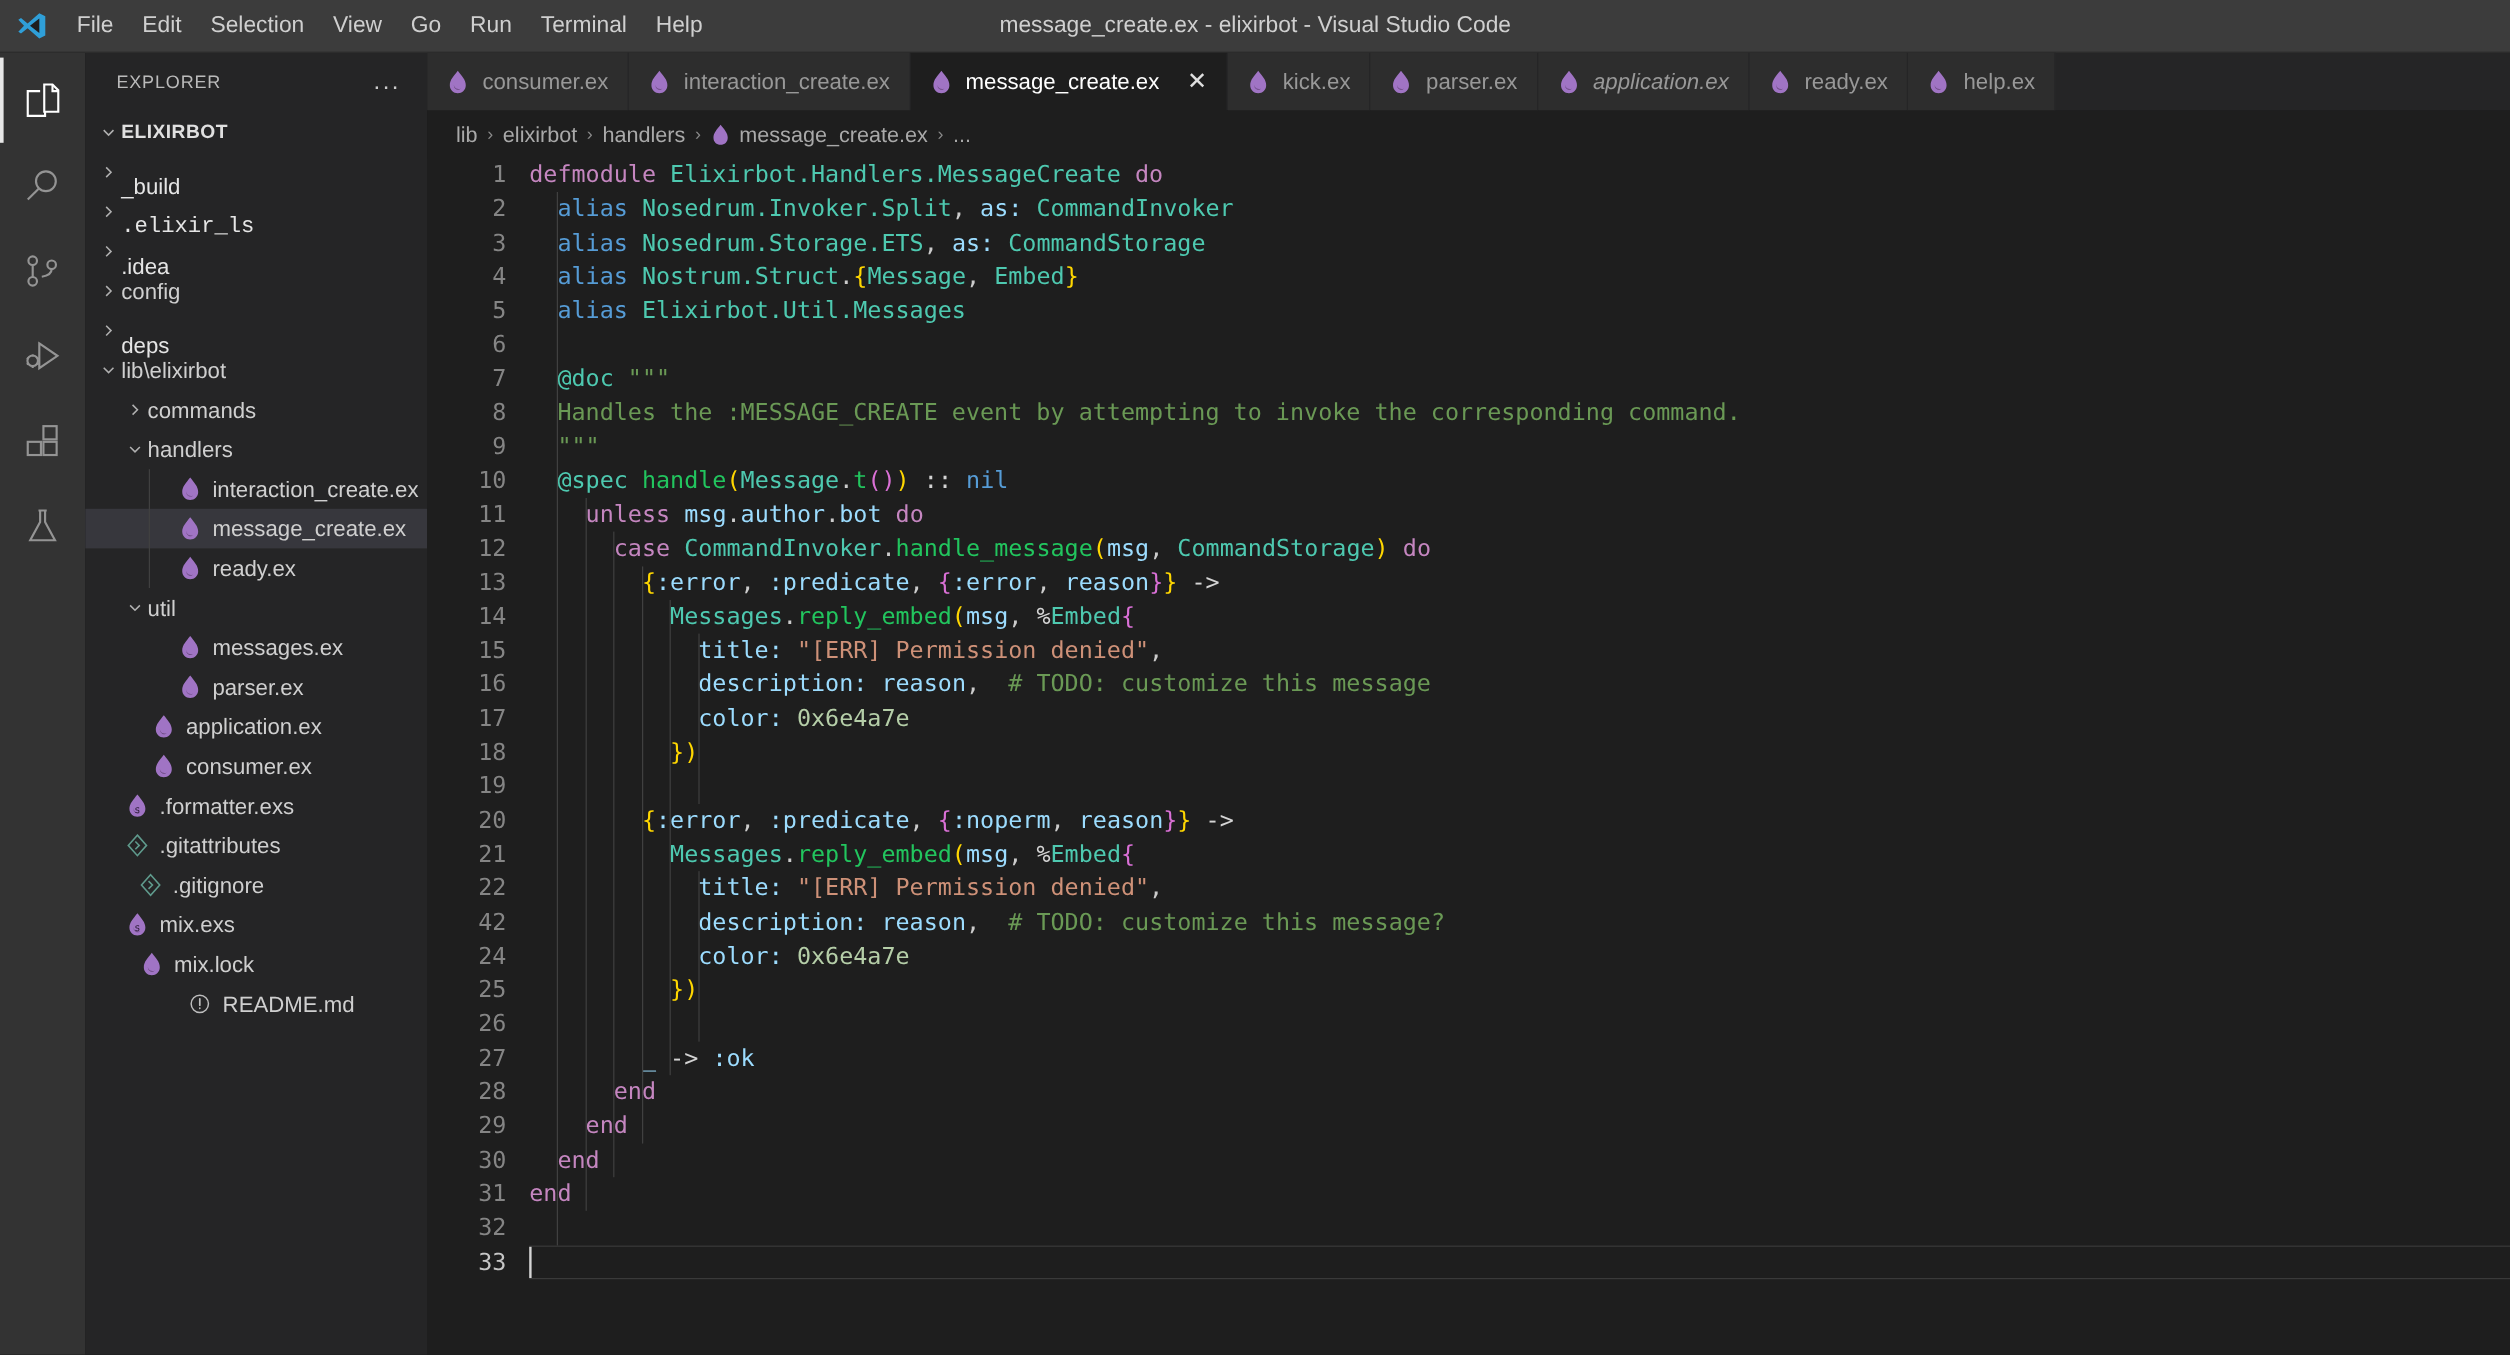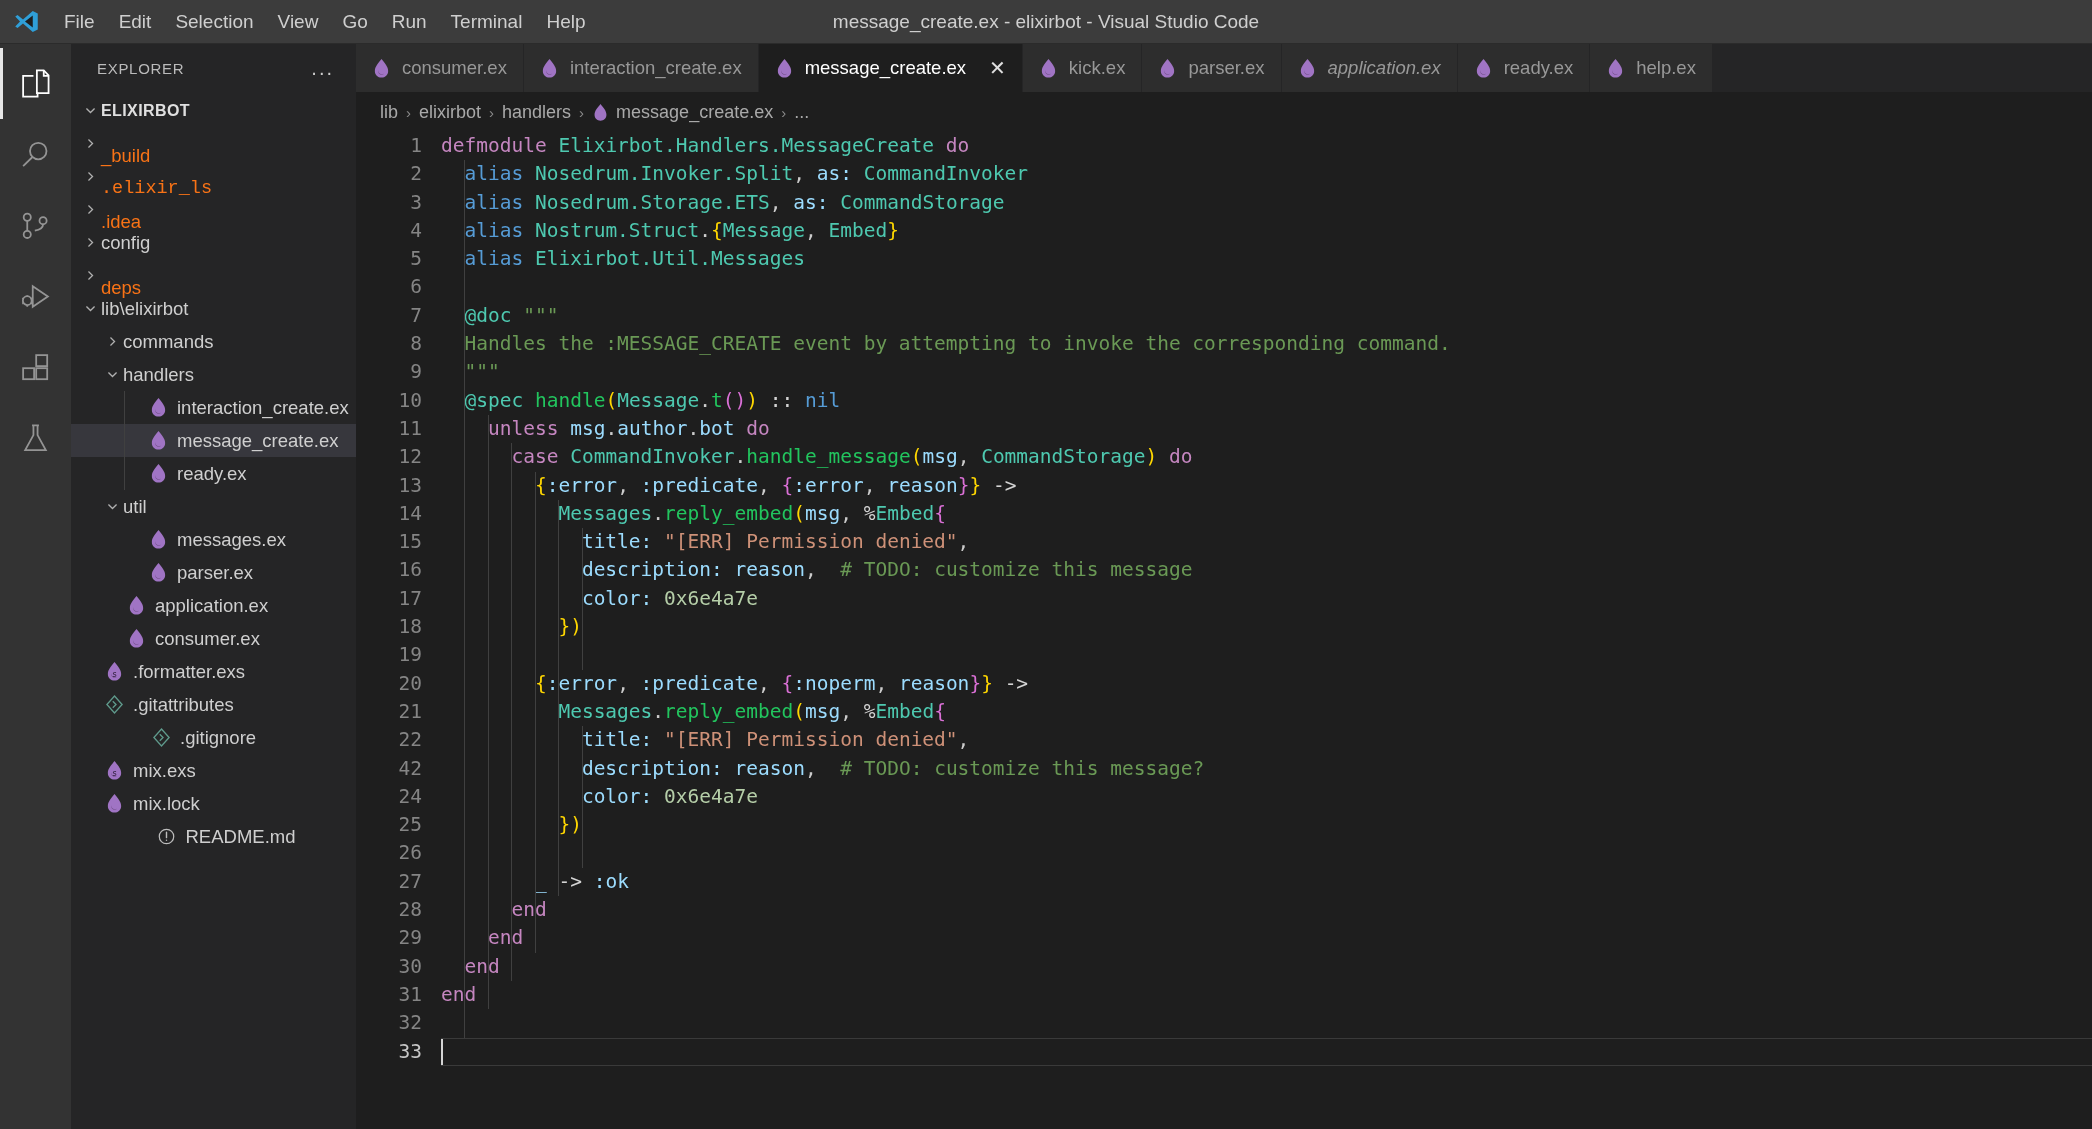--- a/index.html
+++ b/index.html
@@ -81,21 +81,21 @@
     padding-right:8px; white-space:nowrap; position:relative;
   }
   .tw-row.selected { background:#37373d; }
   .tw-root { font-weight:bold; font-size:16px; letter-spacing:.4px; color:#e0e0e0; }
   .chev {
     width:22px; min-width:22px; display:inline-flex;
     align-items:center; justify-content:center; color:#b0b0b0;
   }
   .chev svg { width:13px; height:13px; }
   .fname { color:#cfcfcf; }
-  .fname.dim { color:#f97316;margin-top:24px; }
+  .fname.dim { color:#e5e5e5;margin-top:24px; }
   .ficon { width:26px; min-width:26px; display:inline-flex; align-items:center; justify-content:center; margin-right:6px; }
   .ficon svg { width:19px; height:21px; display:block; }
   .indent-guide {
     position:absolute; top:0; bottom:0; width:1px; background:#404040;
   }
 
   
   .editor { flex:1; display:flex; flex-direction:column; min-width:0; background:#1e1e1e; }
   .tabsbar {
     height:48px; min-height:48px;
@@ -404,40 +404,40 @@
             </div>
             <div class="tw-row" style="padding-left: 8px;">
               <span class="ficon" style="margin-left: 22px;">
                 <svg viewBox="0 0 20 22">
                   <path d="M10 2 L18 11 L10 20 L2 11 Z" fill="none" stroke="#5f9a8c" stroke-width="1.4"></path>
                   <path d="M8.2 7.6 L11.6 11 L8.2 14.4" fill="none" stroke="#5f9a8c" stroke-width="1.4"></path>
                 </svg>
               </span>
               <span class="fname">.gitattributes</span>
             </div>
-            <div class="tw-row" style="padding-left: 19px; margin-left: 36px;">
+            <div class="tw-row" style="padding-left: 19px;">
               <span class="ficon" style="margin-left: 22px;">
                 <svg viewBox="0 0 20 22">
                   <path d="M10 2 L18 11 L10 20 L2 11 Z" fill="none" stroke="#5f9a8c" stroke-width="1.4"></path>
                   <path d="M8.2 7.6 L11.6 11 L8.2 14.4" fill="none" stroke="#5f9a8c" stroke-width="1.4"></path>
                 </svg>
               </span>
               <span class="fname">.gitignore</span>
             </div>
             <div class="tw-row" style="padding-left: 8px;">
               <span class="ficon" style="margin-left: 22px;">
                 <svg viewBox="0 0 20 22">
                   <path d="M10 1 C13.5 5.5 17 9 17 13.6 C17 17.7 13.9 20.6 10 20.6 C6.1 20.6 3 17.7 3 13.6 C3 9 6.5 5.5 10 1 Z" fill="#a074c4"></path>
                   <path d="M12.6 16.6 C10.6 17.6 8.2 16.9 7.1 15.1 C6.6 14.2 6.6 13.3 6.8 12.3 C6.1 14.4 6.9 16.6 8.8 17.4 C10.3 18 11.7 17.6 12.6 16.6 Z" fill="#6b4a80"></path>
                   <text x="10" y="17" font-size="9" font-family="monospace" fill="#2b1b36" text-anchor="middle">s</text>
                 </svg>
               </span>
               <span class="fname">mix.exs</span>
             </div>
-            <div class="tw-row" style="padding-left: 8px;">
+            <div class="tw-row" style="padding-left: 8px; margin-left: 12px;">
               <span class="ficon" style="margin-left: 22px;">
                 <svg viewBox="0 0 20 22">
                   <path d="M10 1 C13.5 5.5 17 9 17 13.6 C17 17.7 13.9 20.6 10 20.6 C6.1 20.6 3 17.7 3 13.6 C3 9 6.5 5.5 10 1 Z" fill="#a074c4"></path>
                   <path d="M12.6 16.6 C10.6 17.6 8.2 16.9 7.1 15.1 C6.6 14.2 6.6 13.3 6.8 12.3 C6.1 14.4 6.9 16.6 8.8 17.4 C10.3 18 11.7 17.6 12.6 16.6 Z" fill="#6b4a80"></path>
                 </svg>
               </span>
               <span class="fname">mix.lock</span>
             </div>
             <div class="tw-row" style="padding-left: 8px; justify-content: center;">
               <span class="ficon" style="margin-left: 22px;">

